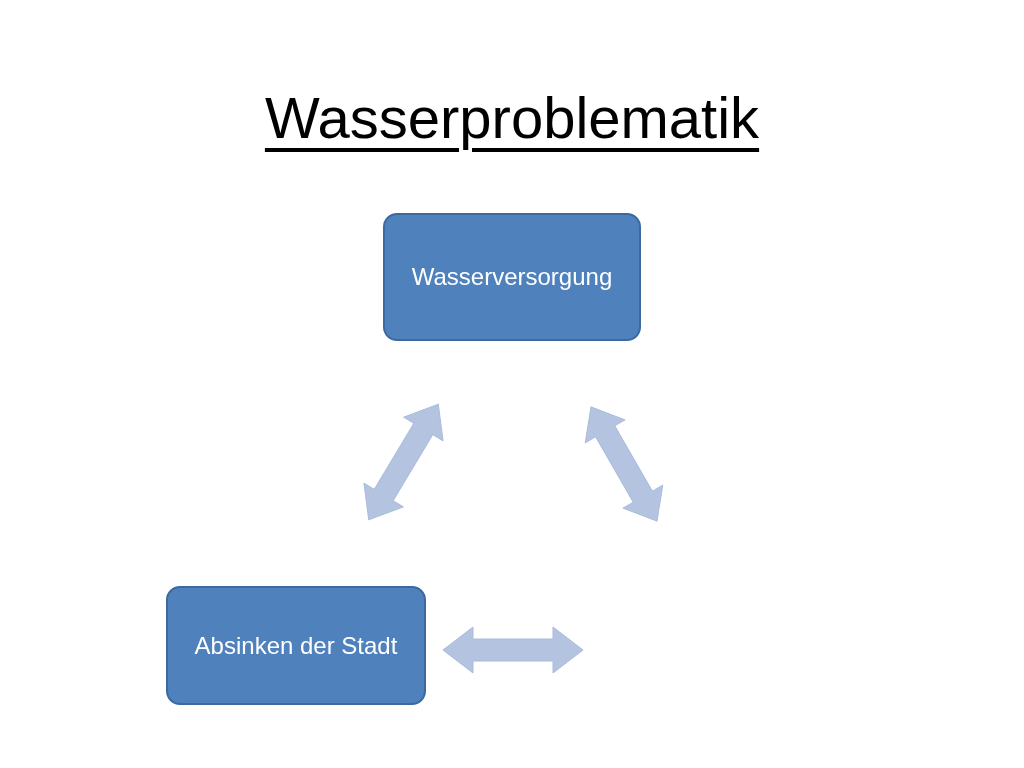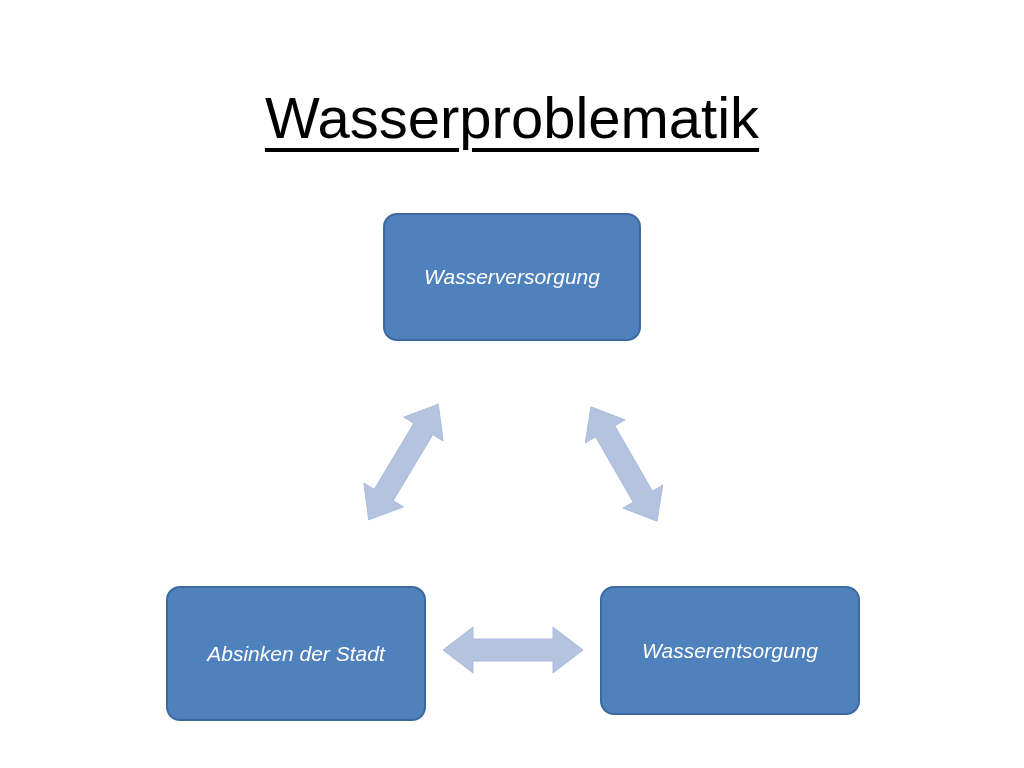--- a/index.html
+++ b/index.html
@@ -35,29 +35,28 @@
     text-decoration: underline;
     text-decoration-thickness: 4px;
     text-underline-offset: 10px;
   }
   .node {
     position: absolute;
     background: var(--node-fill);
     border: 2px solid var(--node-border);
     border-radius: 14px;
     color: var(--node-text);
-    font-size: 21px;
+    font-size: 24px;
     display: flex;
     align-items: center;
     justify-content: center;
     text-align: center;
-    font-style: italic;
   }
   .node-top    { left: 383px; top: 181px; width: 258px; height: 128px; }
-  .node-left   { left: 166px; top: 554px; width: 260px; height: 135px; text-align: right; }
+  .node-left   { left: 166px; top: 554px; width: 260px; height: 119px; text-align: right; }
   .node-right  { left: 600px; top: 554px; width: 260px; height: 129px; }
   .arrow {
     position: absolute;
     overflow: visible;
   }
   .arrow polygon {
     fill: var(--arrow-fill);
     stroke: var(--arrow-border);
     stroke-width: 1;
     stroke-linejoin: round;
@@ -86,17 +85,14 @@
   </svg>
 
   <div class="node node-top">
     <span>Wasserversorgung</span>
   </div>
 
   <div class="node node-left">
     <span>Absinken der Stadt</span>
   </div>
 
-  <div class="node node-right">
-    <span>Wasserentsorgung</span>
-  </div>
 
 </div>
 
 </body></html>

